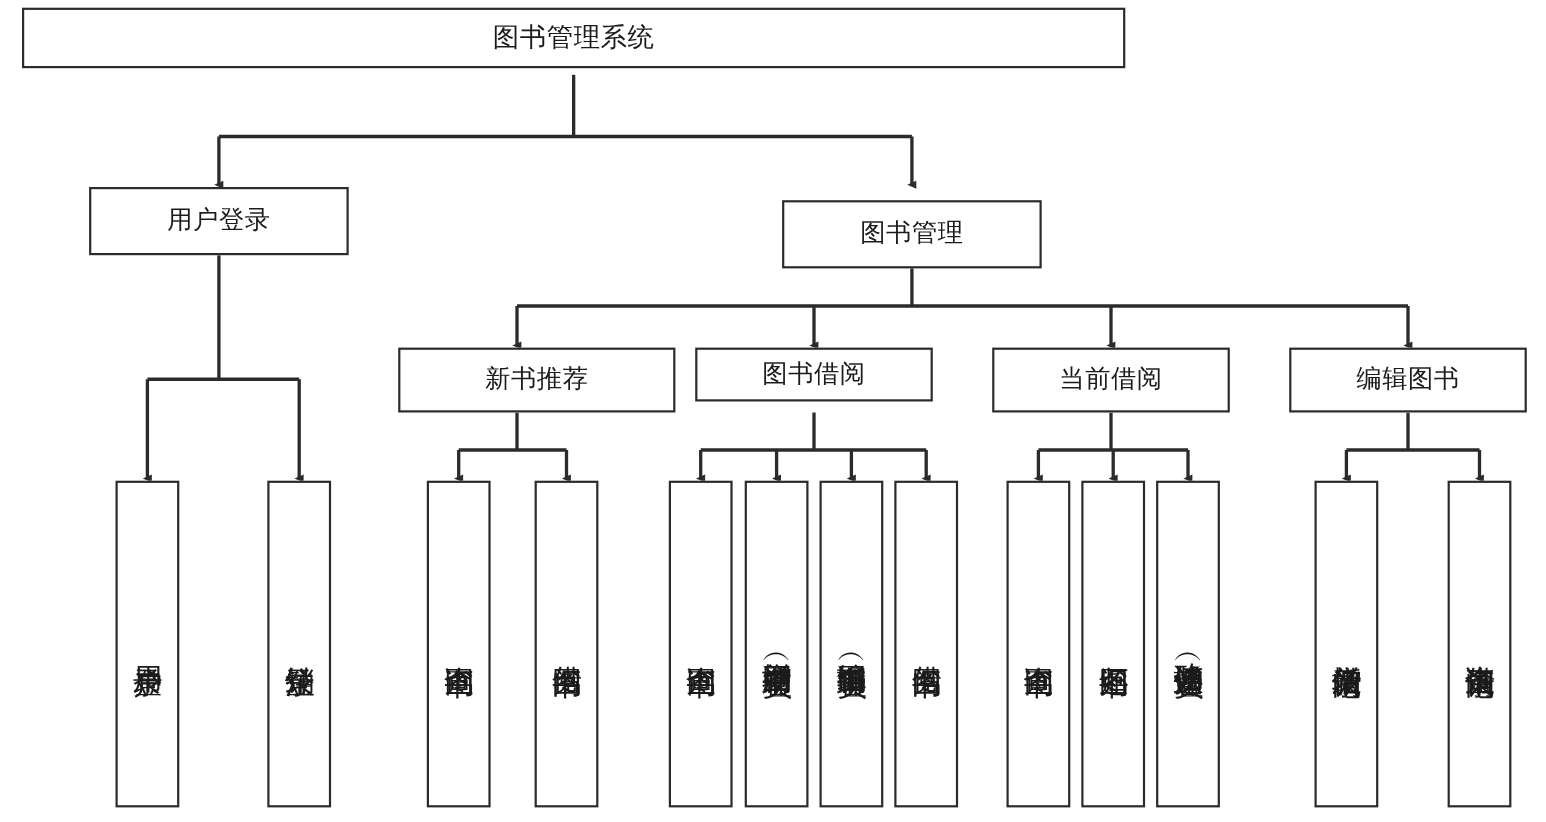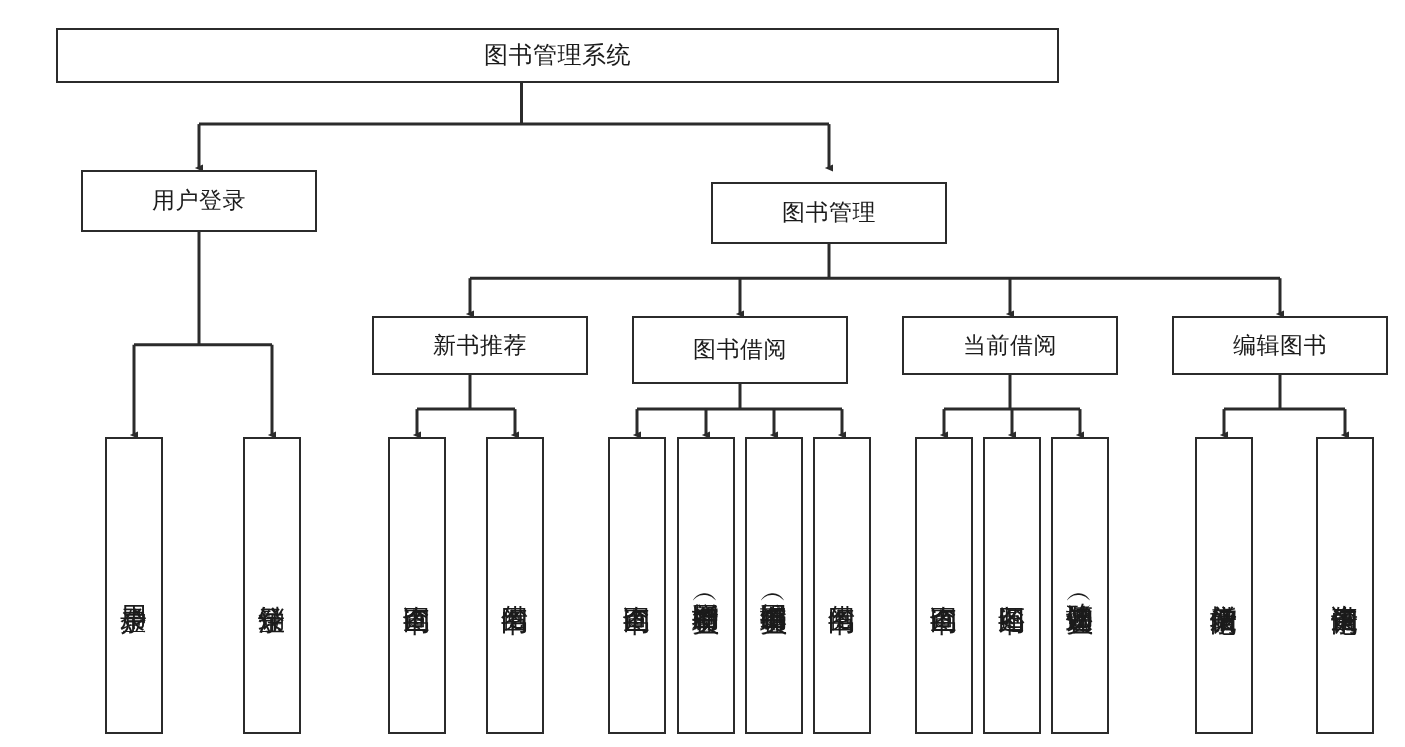--- a/index.html
+++ b/index.html
@@ -111,33 +111,33 @@
         <line x1="1012" y1="409.1" x2="1012" y2="435" marker-end="url(#arrowhead)"></line>
         <line x1="1080" y1="409.1" x2="1080" y2="435" marker-end="url(#arrowhead)"></line>
         <line x1="1280" y1="375" x2="1280" y2="409.1"></line>
         <line x1="1224" y1="409.1" x2="1345" y2="409.1"></line>
         <line x1="1224" y1="409.1" x2="1224" y2="435" marker-end="url(#arrowhead)"></line>
         <line x1="1345" y1="409.1" x2="1345" y2="435" marker-end="url(#arrowhead)"></line>
       </g>
   </svg>
 
   <div id="nodes-layer">
-      <div class="node-box node-h node-root" style="left: 20px; top: 28px; width: 1003px; height: 55px; margin-left: 36px;">
+      <div class="node-box node-h node-root" style="left: 20px; top: 7px; width: 1003px; height: 55px;">
         <span class="node-label">图书管理系统</span>
       </div>
       <div class="node-box node-h" style="left: 81px; top: 170px; width: 236px; height: 62px;">
         <span class="node-label">用户登录</span>
       </div>
       <div class="node-box node-h" style="left: 711px; top: 182px; width: 236px; height: 62px;">
         <span class="node-label">图书管理</span>
       </div>
-      <div class="node-box node-h" style="left: 372px; top: 316px; width: 216px; height: 59px;">
+      <div class="node-box node-h" style="left: 362px; top: 316px; width: 252px; height: 59px;">
         <span class="node-label">新书推荐</span>
       </div>
-      <div class="node-box node-h" style="left: 632px; top: 316px; width: 216px; height: 68px;">
+      <div class="node-box node-h" style="left: 632px; top: 316px; width: 216px; height: 49px;">
         <span class="node-label">图书借阅</span>
       </div>
       <div class="node-box node-h" style="left: 902px; top: 316px; width: 216px; height: 59px;">
         <span class="node-label">当前借阅</span>
       </div>
       <div class="node-box node-h" style="left: 1172px; top: 316px; width: 216px; height: 59px;">
         <span class="node-label">编辑图书</span>
       </div>
       <div class="node-box node-v" style="left: 105px; top: 437px; width: 58px; height: 297px;">
         <span class="node-label">用户登录</span>

